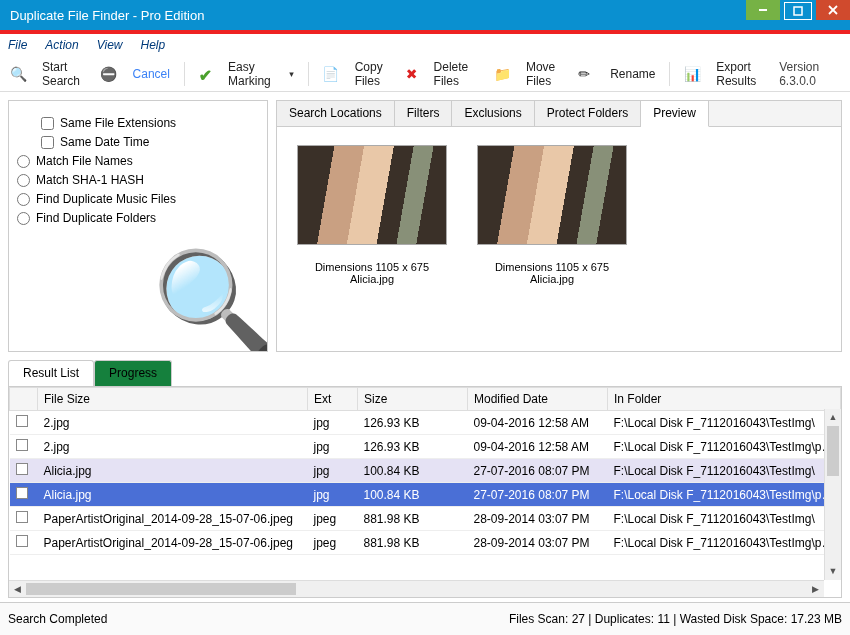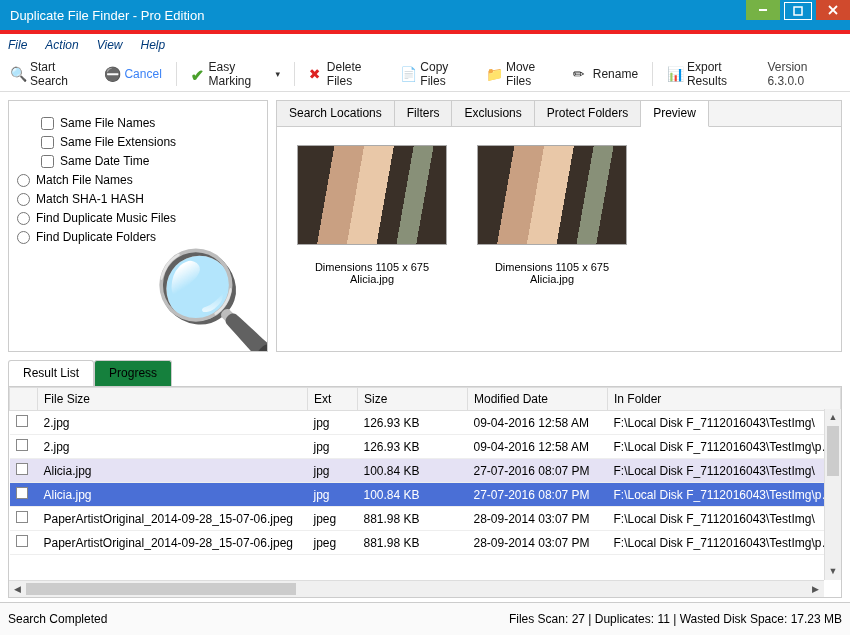--- a/index.html
+++ b/index.html
@@ -8,21 +8,21 @@
 .titlebar .title { font-size: 13px; flex: 1; }
 .titlebar .btns { display: flex; height: 100%; }
 .titlebar .btn { width: 34px; height: 20px; display: flex; align-items: center; justify-content: center; margin-left: 4px; margin-top: 0; }
 .titlebar .btn.min { background: #76b245; }
 .titlebar .btn.max { background: #0a90d0; border: 1px solid #fff; width: 28px; height: 18px; margin-top: 2px;}
 .titlebar .btn.close { background: #d04a2d; }
 .redstrip { height: 4px; background: #e22; }
 .menubar { height: 22px; display: flex; align-items: center; padding: 0 8px; gap: 18px; color: #003a7a; font-style: italic; }
 .menubar span { cursor: default; }
 .toolbar { height: 36px; border-bottom: 1px solid #ddd; display: flex; align-items: center; padding: 0 6px; gap: 10px; font-size: 12px; color: #222; }
-.toolbar .tbtn { display: flex; align-items: center; gap: 4px; padding: 2px 4px; }
+.toolbar .tbtn { display: flex; align-items: center; gap: 16px; padding: 2px 4px; }
 .toolbar .sep { width: 1px; height: 24px; background: #ddd; }
 .toolbar .ver { margin-left: auto; color: #444; padding-right: 6px; }
 .icon { display: inline-block; width: 16px; height: 16px; }
 .i-search::before { content: "🔍"; font-size: 14px; }
 .i-cancel::before { content: "⛔"; font-size: 14px; color: #999; filter: grayscale(1);}
 .i-check::before { content: "✔"; color: #4aa02c; font-size: 16px; font-weight:bold;}
 .i-x::before { content: "✖"; color: #d22; font-size: 14px; }
 .i-copy::before { content: "📄"; font-size: 14px; }
 .i-move::before { content: "📁"; font-size: 14px; }
 .i-rename::before { content: "✏"; font-size: 14px; }
@@ -106,50 +106,46 @@
       <span class="icon i-cancel"></span>
       <span>Cancel</span>
     </div>
   <div class="sep"></div>
   <div class="tbtn dd">
       <span class="icon i-check"></span>
       <span>Easy Marking</span>
     </div>
   <div class="sep"></div>
   <div class="tbtn">
+      <span class="icon i-copy"></span>
+      <span>Copy Files</span>
+    </div>
+  <div class="tbtn">
       <span class="icon i-x"></span>
       <span>Delete Files</span>
-    </div>
-  <div class="tbtn">
-      <span class="icon i-copy"></span>
-      <span>Copy Files</span>
     </div>
   <div class="tbtn">
       <span class="icon i-move"></span>
       <span>Move Files</span>
     </div>
   <div class="tbtn">
       <span class="icon i-rename"></span>
       <span>Rename</span>
     </div>
   <div class="sep"></div>
   <div class="tbtn">
       <span class="icon i-export"></span>
       <span>Export Results</span>
     </div>
   <div class="ver">Version 6.3.0.0</div>
 </div>
 
 <div class="body-row">
   <div class="left-panel">
     <div class="bgicon">🔍</div>
-    <label class="sub">
-        <input type="checkbox" style="">
-        <span>Same File Names</span>
-      </label>
     <label class="sub">
         <input type="checkbox" style="">
         <span>Same File Extensions</span>
       </label>
     <label class="sub">
         <input type="checkbox" style="">
         <span>Same Date Time</span>
       </label>
     <label>
         <input type="radio" name="m" style="">

